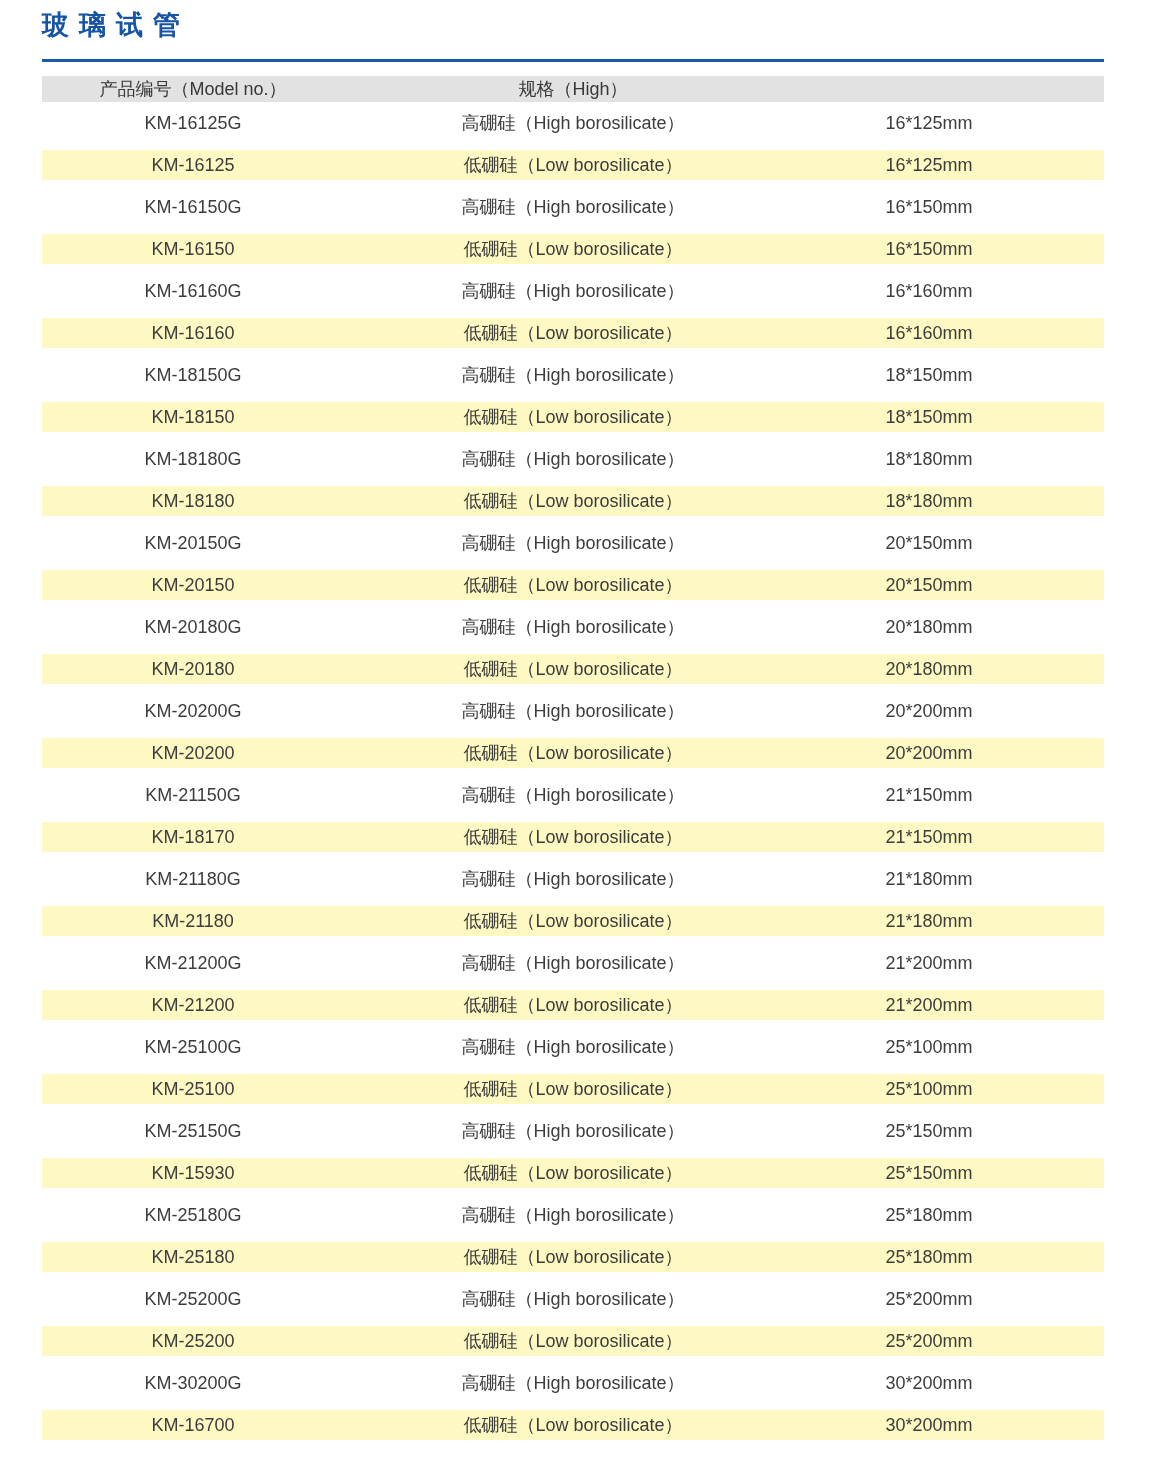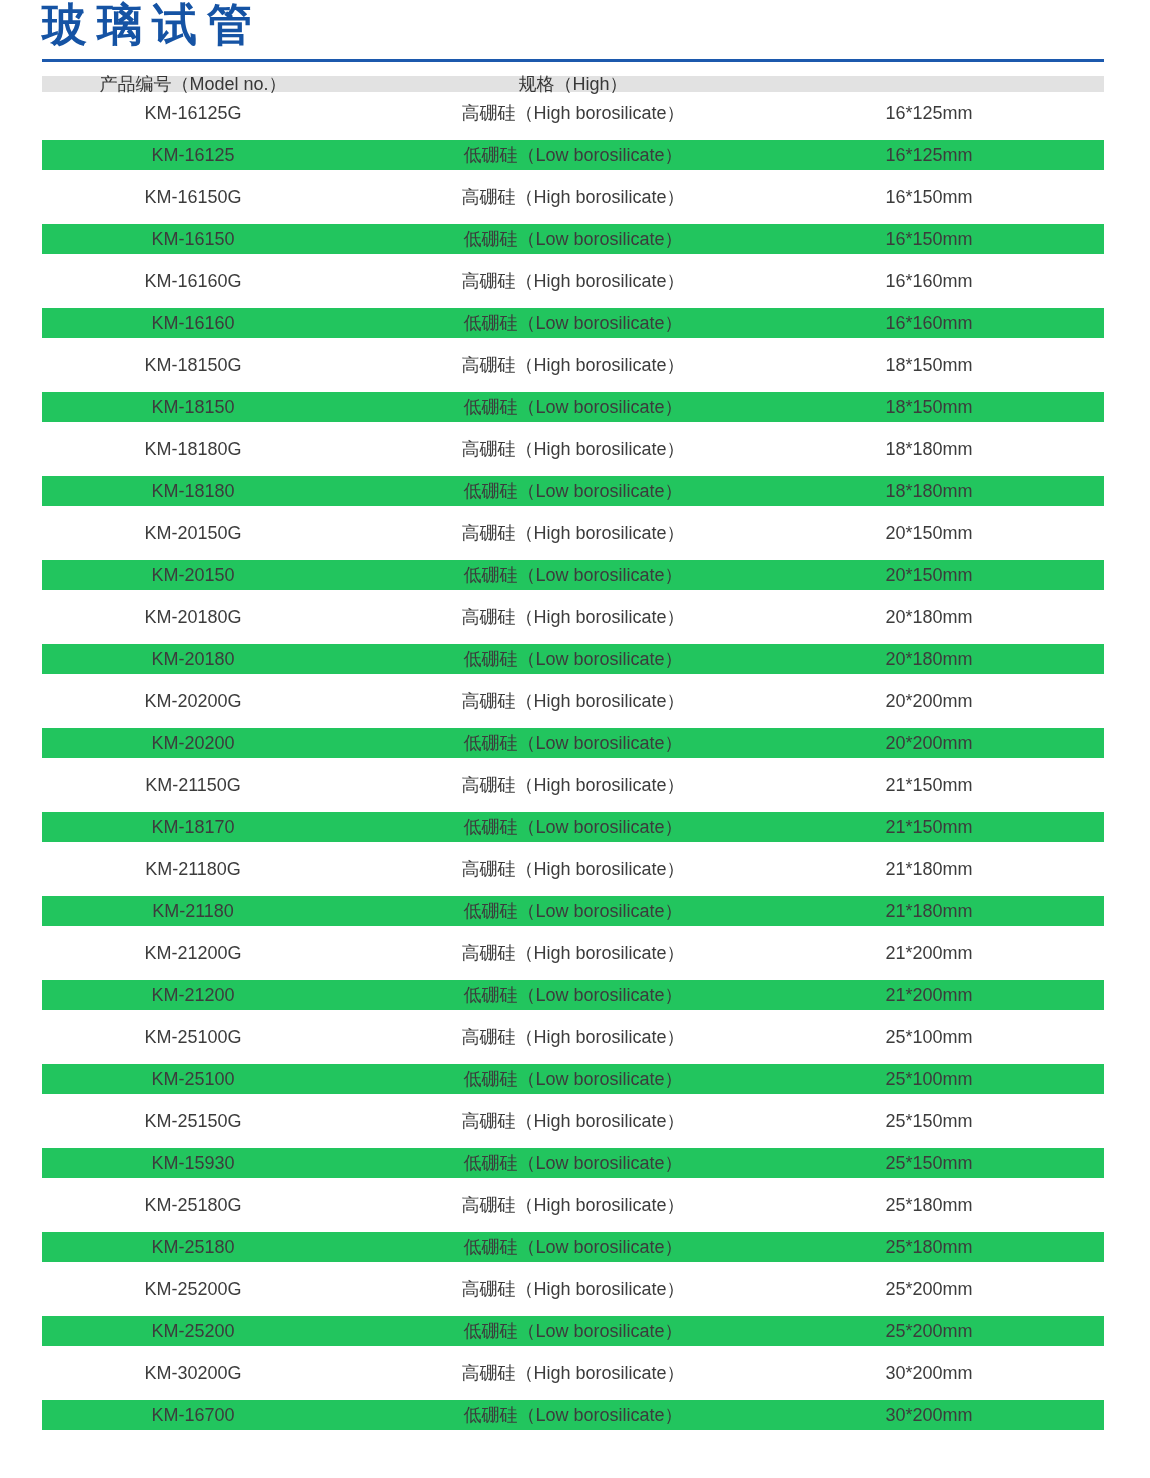--- a/index.html
+++ b/index.html
@@ -3,42 +3,42 @@
 <meta charset="utf-8">
 <style>
   html, body { margin: 0; padding: 0; background: #ffffff; }
   body {
     width: 1150px; min-height: 1478px;
     font-family: "Liberation Sans", "DejaVu Sans", sans-serif;
     color: #3c3c3c;
   }
   .content { padding: 6px 46px 0 42px; }
   .title {
-    margin: 0; font-size: 45px; line-height: 38px; font-weight: 700;
+    margin: 0; font-size: 27px; line-height: 38px; font-weight: 700;
     color: #1553a4; letter-spacing: 10px; white-space: nowrap;
   }
   .rule { height: 3px; background: #1c59ad; margin-top: 15px; }
   .table { margin-top: 14px; }
   .row {
     display: grid;
     grid-template-columns: 302px 458px 254px 48px;
     align-items: center;
     height: 42px;
     font-size: 18px;
   }
   .thead {
-    height: 16px;
+    height: 26px;
     background: #e2e2e2;
     color: #383838;
   }
   .shade {
     box-sizing: border-box;
     border-top: 6px solid transparent;
     border-bottom: 6px solid transparent;
-    background: #22c55e;
+    background: #fef9c3;
     background-clip: padding-box;
   }
   .cell { text-align: center; white-space: nowrap; overflow: hidden; }
 </style>
 </head>
 <body>
 
 <div class="content">
   <h1 class="title">玻璃试管</h1>
   <div class="rule"></div>

